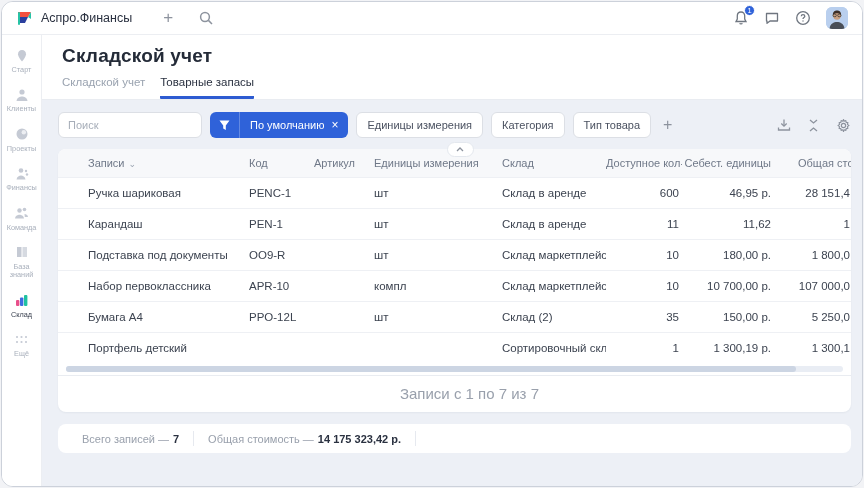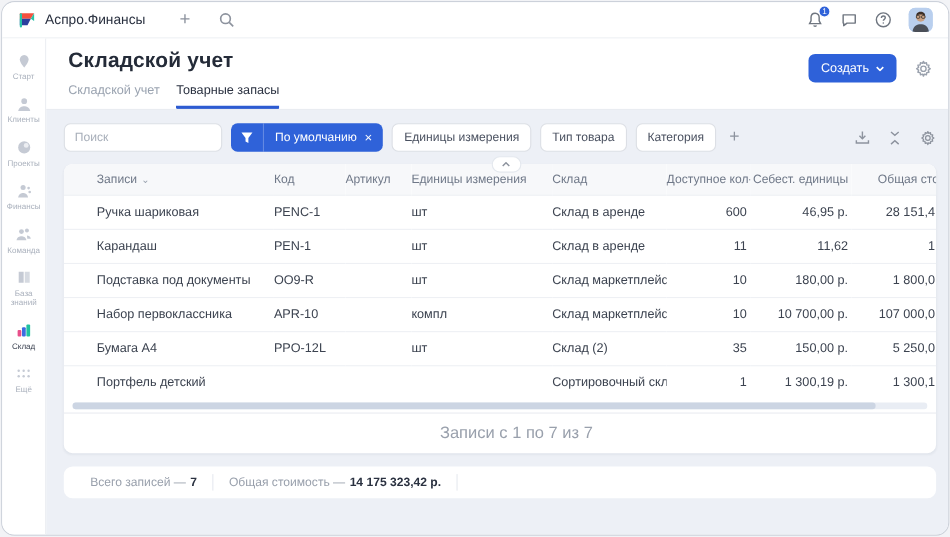--- a/index.html
+++ b/index.html
@@ -213,52 +213,38 @@
       </div>
     </div>
 
     <div class="main">
       <div class="page-header">
         <div class="page-title">Складской учет</div>
         <div class="tabs">
           <span class="tab">Складской учет</span>
           <span class="tab active">Товарные запасы</span>
         </div>
-        <div class="hdr-actions">
-          <button class="btn-create">
-            <span>Создать</span>
-            <svg width="8" height="5" viewBox="0 0 8 5" fill="none" stroke="#fff" stroke-width="1.4">
-                <path d="M1 1 L4 4 L7 1"></path>
-              </svg>
-          </button>
-          <span>
-            <svg width="17" height="17" viewBox="0 0 17 17" fill="none" stroke="#9aa1ad" stroke-width="1.3">
-                <circle cx="8.5" cy="8.5" r="2.4"></circle>
-                <path d="M8.5 1.8 L9.3 3.6 L11.2 3 L11.5 5 L13.5 5.3 L12.9 7.2 L14.7 8.5 L12.9 9.8 L13.5 11.7 L11.5 12 L11.2 14 L9.3 13.4 L8.5 15.2 L7.7 13.4 L5.8 14 L5.5 12 L3.5 11.7 L4.1 9.8 L2.3 8.5 L4.1 7.2 L3.5 5.3 L5.5 5 L5.8 3 L7.7 3.6 Z" stroke-linejoin="round"></path>
-              </svg>
-          </span>
-        </div>
       </div>
 
       <div class="content">
 
         <div class="filter-row">
           <input class="search" type="text" placeholder="Поиск" style="">
           <div class="chip">
             <span class="funnel">
               <svg width="11" height="11" viewBox="0 0 11 11" fill="#fff">
                   <path d="M0.5 0.5 H10.5 L6.8 5.5 V10 L4.2 8.6 V5.5 Z"></path>
                 </svg>
             </span>
             <span class="chip-lb">По умолчанию</span>
             <span class="x">×</span>
           </div>
           <div class="f-btn">Единицы измерения</div>
+          <div class="f-btn">Категория</div>
           <div class="f-btn">Тип товара</div>
-          <div class="f-btn">Категория</div>
           <span class="plus-filter">+</span>
           <div class="fr-icons">
             <span>
               <svg width="14" height="14" viewBox="0 0 14 14" fill="none" stroke="#8d939e" stroke-width="1.3">
                   <path d="M7 1.5 V8"></path>
                   <path d="M4.3 5.5 L7 8.2 L9.7 5.5"></path>
                   <path d="M1.5 9.5 V12 H12.5 V9.5"></path>
                 </svg>
             </span>
             <span>

